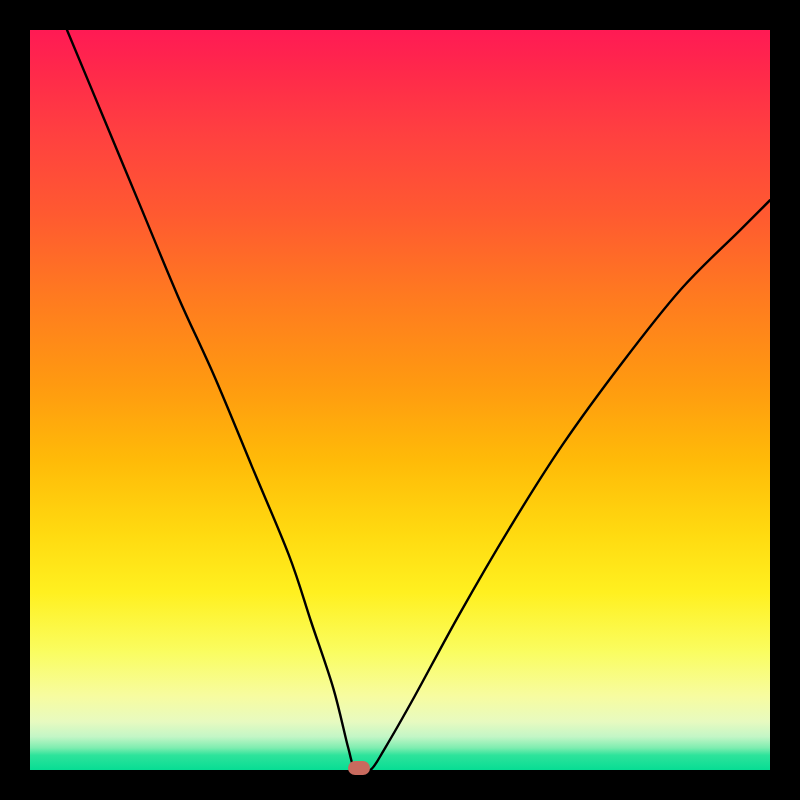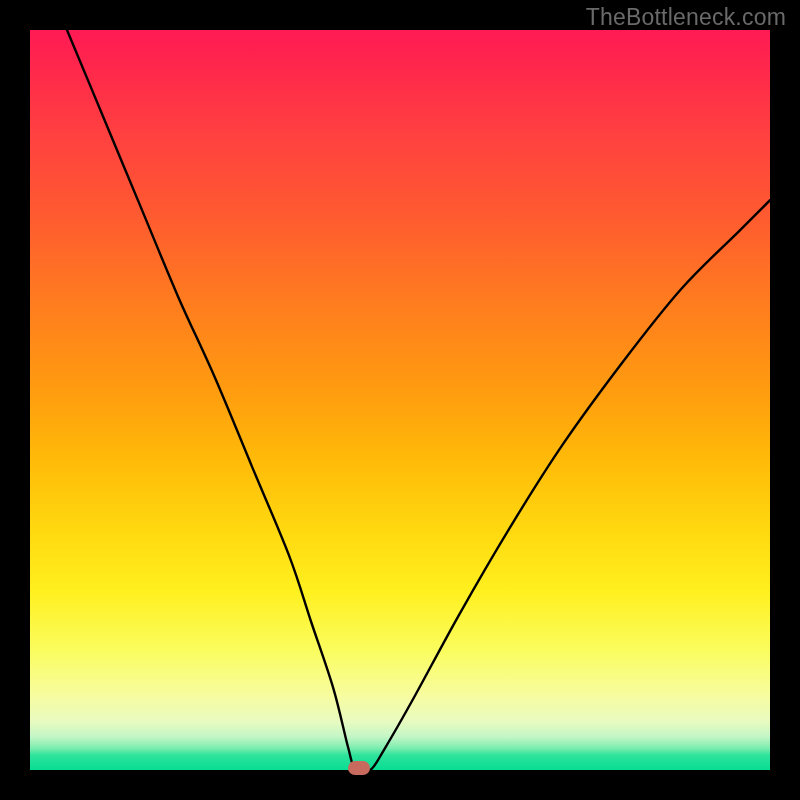--- a/index.html
+++ b/index.html
@@ -68,21 +68,20 @@
     width: 22px;
     height: 14px;
     border-radius: 7px;
     background: #c96a5e;
   }
 </style>
 </head>
 <body>
 
 <div class="frame">
-  <div class="watermark">TheBottleneck.com</div>
 
   <div class="plot">
     <svg class="curve" viewBox="0 0 740 740" preserveAspectRatio="none">
       <path id="curve-path" fill="none" stroke="#000" stroke-width="2.4" stroke-linecap="round" d="M 37.0 0.0 C 43.2 14.8, 61.7 59.2, 74.0 88.8 C 86.3 118.4, 98.7 148.0, 111.0 177.6 C 123.3 207.2, 135.7 238.0, 148.0 266.4 C 160.3 294.8, 172.7 319.4, 185.0 347.8 C 197.3 376.2, 209.7 407.0, 222.0 436.6 C 234.3 466.2, 249.1 499.5, 259.0 525.4 C 268.9 551.3, 273.8 569.8, 281.2 592.0 C 288.6 614.2, 297.2 637.6, 303.4 658.6 C 309.6 679.6, 314.5 704.2, 318.2 717.8 C 321.9 731.4, 321.9 736.3, 325.6 740.0 C 329.3 743.7, 335.5 743.7, 340.4 740.0 C 345.3 736.3, 347.8 730.1, 355.2 717.8 C 362.6 705.5, 372.5 688.2, 384.8 666.0 C 397.1 643.8, 413.2 613.0, 429.2 584.6 C 445.2 556.2, 463.7 524.2, 481.0 495.8 C 498.3 467.4, 514.3 441.5, 532.8 414.4 C 551.3 387.3, 572.3 358.9, 592.0 333.0 C 611.7 307.1, 631.5 281.2, 651.2 259.0 C 670.9 236.8, 695.6 214.6, 710.4 199.8 C 725.2 185.0, 735.1 175.1, 740.0 170.2"></path>
     </svg>
     <div class="marker" id="marker" style="left: 318.3px; top: 731px;"></div>
   </div>
 </div>
 
 </body></html>

